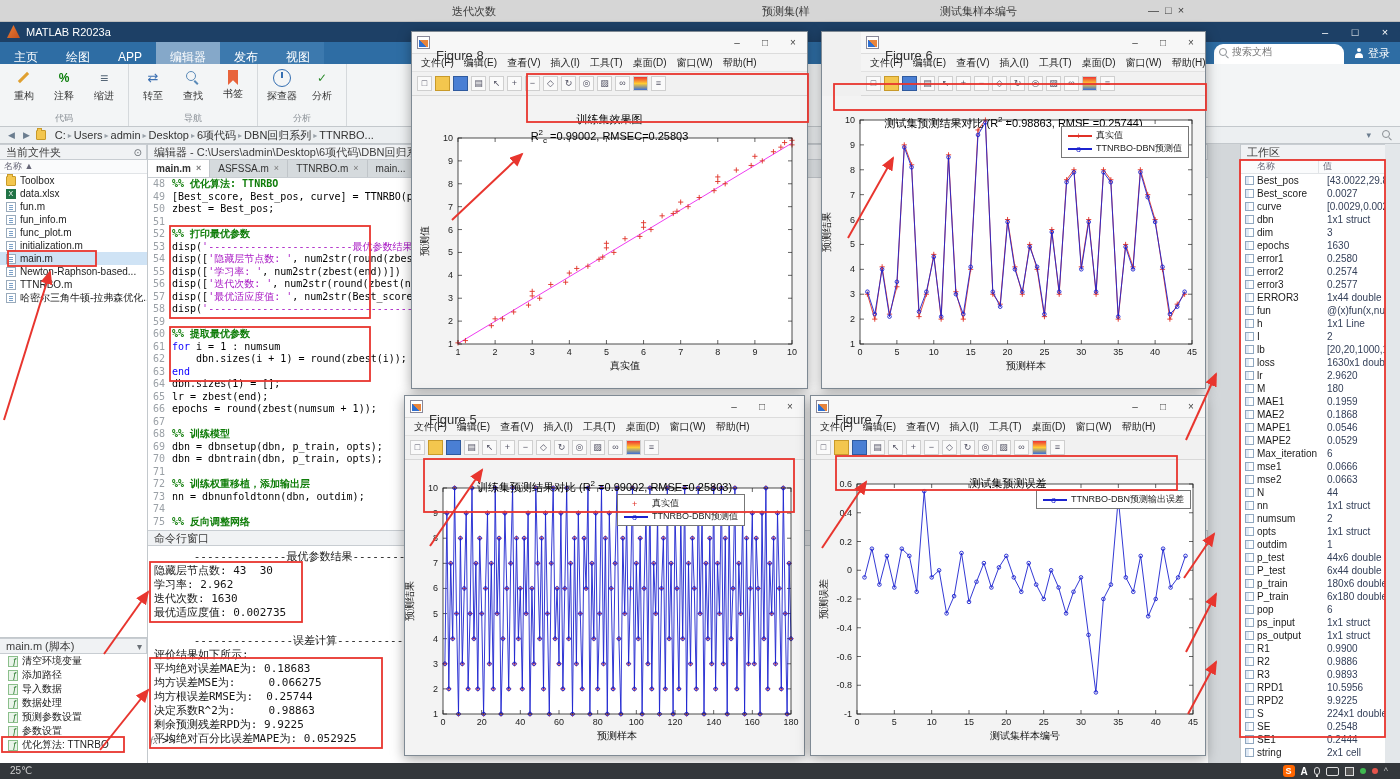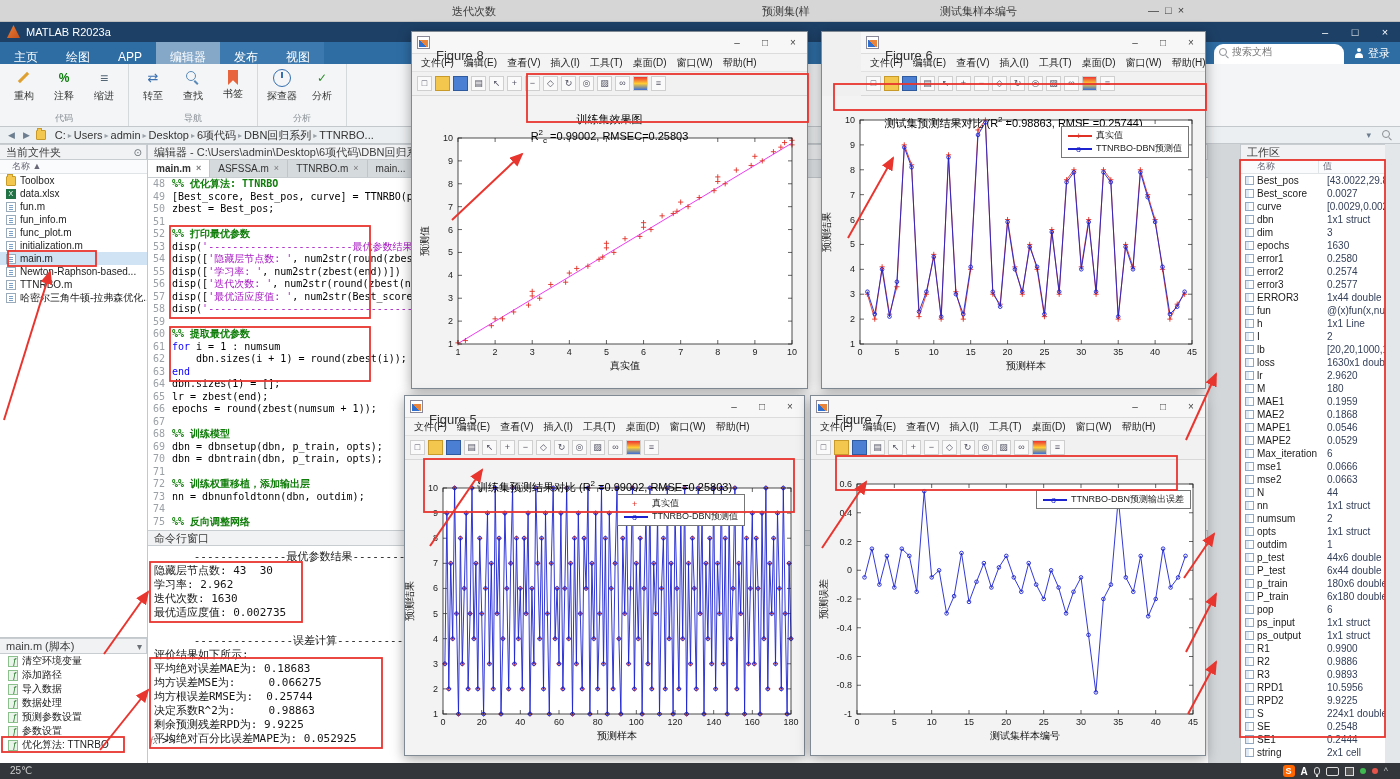--- a/index.html
+++ b/index.html
@@ -39,21 +39,21 @@
   .crumb{padding:0 1px;white-space:nowrap;}
   .crumb-sep{color:#98a0a8;font-size:8px;padding:0 1px;}
   .pb-right{position:absolute;right:8px;top:2px;display:flex;gap:8px;align-items:center;}
   .pb-folder{width:11px;height:9px;}
 
   
   .panel-h{height:16px;background:#f0f2f4;border:1px solid #c8cdd2;border-left:none;font-size:11px;color:#3c3c3c;line-height:14px;padding-left:6px;position:relative;white-space:nowrap;overflow:hidden;}
   .panel-menu{position:absolute;right:4px;top:1px;font-size:10px;color:#6a7076;}
   .ellip{display:inline-block;max-width:92%;overflow:hidden;text-overflow:ellipsis;white-space:nowrap;vertical-align:top;}
   #folder-panel{position:absolute;left:0;top:122px;width:148px;height:493px;background:#fff;border-right:1px solid #c3c8cc;overflow:hidden;}
-  .colhdr{height:14px;background:#fafbfc;border-bottom:1px solid #e1e4e7;font-size:9px;color:#667;padding-left:12px;line-height:13px;}
+  .colhdr{height:14px;background:#fafbfc;border-bottom:1px solid #e1e4e7;font-size:9px;color:#667;padding-left:4px;line-height:13px;}
   .frow{height:13px;display:flex;align-items:center;padding-left:6px;font-size:10px;color:#222;white-space:nowrap;overflow:hidden;}
   .frow.sel{background:#cfe3f5;}
   .fic{width:10px;height:10px;margin-right:4px;flex:none;position:relative;}
   #details-panel{position:absolute;left:0;top:615px;width:148px;height:126px;background:#fff;border-right:1px solid #c3c8cc;border-top:1px solid #c3c8cc;overflow:hidden;}
   .drow{height:14px;display:flex;align-items:center;padding-left:8px;font-size:10px;color:#222;white-space:nowrap;overflow:hidden;}
   .drow .fic{width:10px;height:11px;}
 
   #editor-panel{position:absolute;left:148px;top:122px;width:1060px;height:386px;background:#fff;overflow:hidden;}
   #editor-tabs{height:18px;background:#e3e7ea;border-bottom:1px solid #c8cdd2;display:flex;}
   .etab{padding:0 8px;font-size:10px;line-height:17px;background:#d5dadd;border-right:1px solid #c0c5c9;color:#333;display:flex;gap:5px;align-items:center;white-space:nowrap;}
@@ -1641,20 +1641,23 @@
       <span class="tbic ">−</span>
       <span class="tbic ">◇</span>
       <span class="tbic ">↻</span>
       <span class="tbic ">◎</span>
       <span class="tbic ">▨</span>
       <span class="tbic ">∞</span>
       <span class="tbic grad-bg"></span>
       <span class="tbic ">≡</span>
     </div>
   <div class="figcanvas">
+    <div class="plot-title">
+        <div class="tline"><span>测试集预测误差</span></div>
+      </div>
     <div class="legend" style="right: 14px; top: 30px;">
         <div class="lgrow">
           <span class="lgswatch">
             <span class="lgline" style="background: rgb(28, 35, 207);"></span>
             <span class="lgmark" style="color: rgb(28, 35, 207);">o</span>
           </span>
           <span>TTNRBO-DBN预测输出误差</span>
         </div>
       </div>
     <svg class="chart" width="394" height="294">

